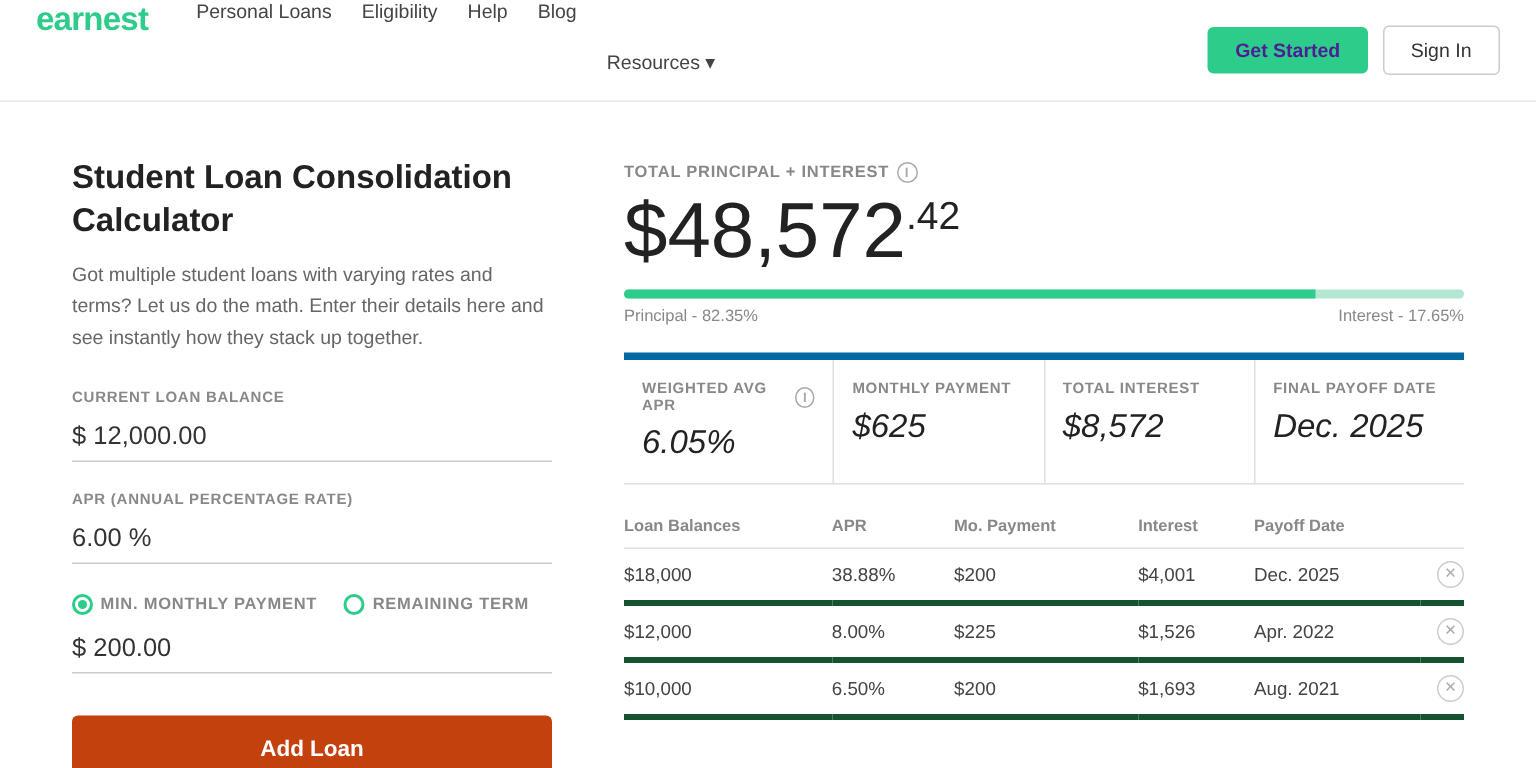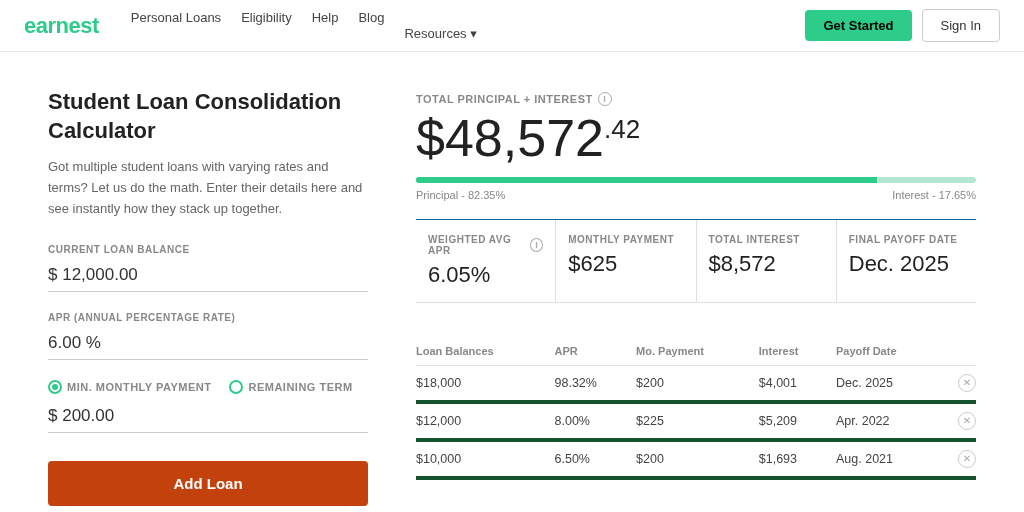--- a/index.html
+++ b/index.html
@@ -1,34 +1,34 @@
 <!DOCTYPE html>
 <html><head>
   <meta charset="utf-8">
   <style>
     * { box-sizing: border-box; margin: 0; padding: 0; }
     body { font-family: -apple-system, BlinkMacSystemFont, 'Segoe UI', sans-serif; background: #fff; color: #333; font-size: 14px; }
 
     
     header {
-      display: flex; align-items: center; padding: 0 24px; height: 52px;
+      display: flex; padding: 0 24px; height: 68px;
       border-bottom: 1px solid #e8e8e8; background: #fff;
     }
     .logo {
       font-size: 22px; font-weight: 700; color: #2ecc8a; margin-right: 32px; letter-spacing: -0.5px;
     }
     nav { display: flex; gap: 20px; flex: 1; }
     nav a {
       text-decoration: none; color: #444; font-size: 13px; font-weight: 400;
       white-space: nowrap;
     }
     .resources-link { display: flex; align-items: center; gap: 3px; margin-top: 16px; }
     .header-actions { display: flex; gap: 10px; align-items: center; }
     .btn-primary {
-      background: #2ecc8a; color: #000000; border: none; padding: 8px 18px;
+      background: #2ecc8a; color: #4c1d95; border: none; padding: 8px 18px;
       border-radius: 4px; font-size: 13px; font-weight: 600; cursor: pointer;
     }
     .btn-outline {
       background: #fff; color: #333; border: 1px solid #ccc; padding: 8px 18px;
       border-radius: 4px; font-size: 13px; font-weight: 500; cursor: pointer;
     }
 
     
     main {
       display: flex; padding: 36px 48px; gap: 48px; max-width: 1024px; margin: 0 auto;
@@ -69,25 +69,25 @@
 
     .total-amount { font-size: 52px; font-weight: 300; color: #222; margin-bottom: 10px; line-height: 1.1; }
     .total-amount .cents { font-size: 26px; font-weight: 300; vertical-align: super; }
 
     
     .progress-bar-wrap { height: 6px; background: #b2e8d2; border-radius: 3px; margin-bottom: 6px; }
     .progress-bar-fill { height: 6px; background: #2ecc8a; border-radius: 3px 0 0 3px; }
     .progress-labels { display: flex; justify-content: space-between; font-size: 11px; color: #888; margin-bottom: 18px; }
 
     
-    .stats-row { display: flex; border-top: 1px solid #0369a1; border-bottom: 1px solid #e0e0e0; margin-bottom: 36px; }
+    .stats-row { display: flex; border-top: 5px solid #0369a1; border-bottom: 1px solid #e0e0e0; margin-bottom: 16px; }
     .stat-item { flex: 1; padding: 14px 12px; border-right: 1px solid #e0e0e0; }
     .stat-item:last-child { border-right: none; }
     .stat-label { font-size: 10px; font-weight: 700; color: #888; text-transform: uppercase; letter-spacing: 0.5px; margin-bottom: 6px; display: flex; align-items: center; gap: 4px; }
-    .stat-value { font-size: 22px; font-weight: 400; color: #222; }
+    .stat-value { font-size: 22px; font-weight: 400; color: #222; font-style: italic; }
 
     
     .loan-table { width: 100%; border-collapse: collapse; }
     .loan-table th {
       text-align: left; font-size: 11px; font-weight: 600; color: #888;
       padding: 6px 8px 8px 0; border-bottom: 1px solid #e0e0e0;
     }
     .loan-table td {
       padding: 8px 8px 8px 0; font-size: 12.5px; color: #444;
       border-bottom: 4px solid #14532d;
@@ -197,31 +197,31 @@
           <th>APR</th>
           <th>Mo. Payment</th>
           <th>Interest</th>
           <th>Payoff Date</th>
           <th></th>
         </tr>
       </thead>
       <tbody id="loan-rows">
           <tr>
       <td>$18,000</td>
-      <td>98.32%</td>
+      <td>38.88%</td>
       <td>$200</td>
       <td>$4,001</td>
       <td>Dec. 2025</td>
       <td><button class="delete-btn">✕</button></td>
     </tr>
           <tr>
       <td>$12,000</td>
       <td>8.00%</td>
       <td>$225</td>
-      <td>$5,209</td>
+      <td>$1,526</td>
       <td>Apr. 2022</td>
       <td><button class="delete-btn">✕</button></td>
     </tr>
           <tr>
       <td>$10,000</td>
       <td>6.50%</td>
       <td>$200</td>
       <td>$1,693</td>
       <td>Aug. 2021</td>
       <td><button class="delete-btn">✕</button></td>

